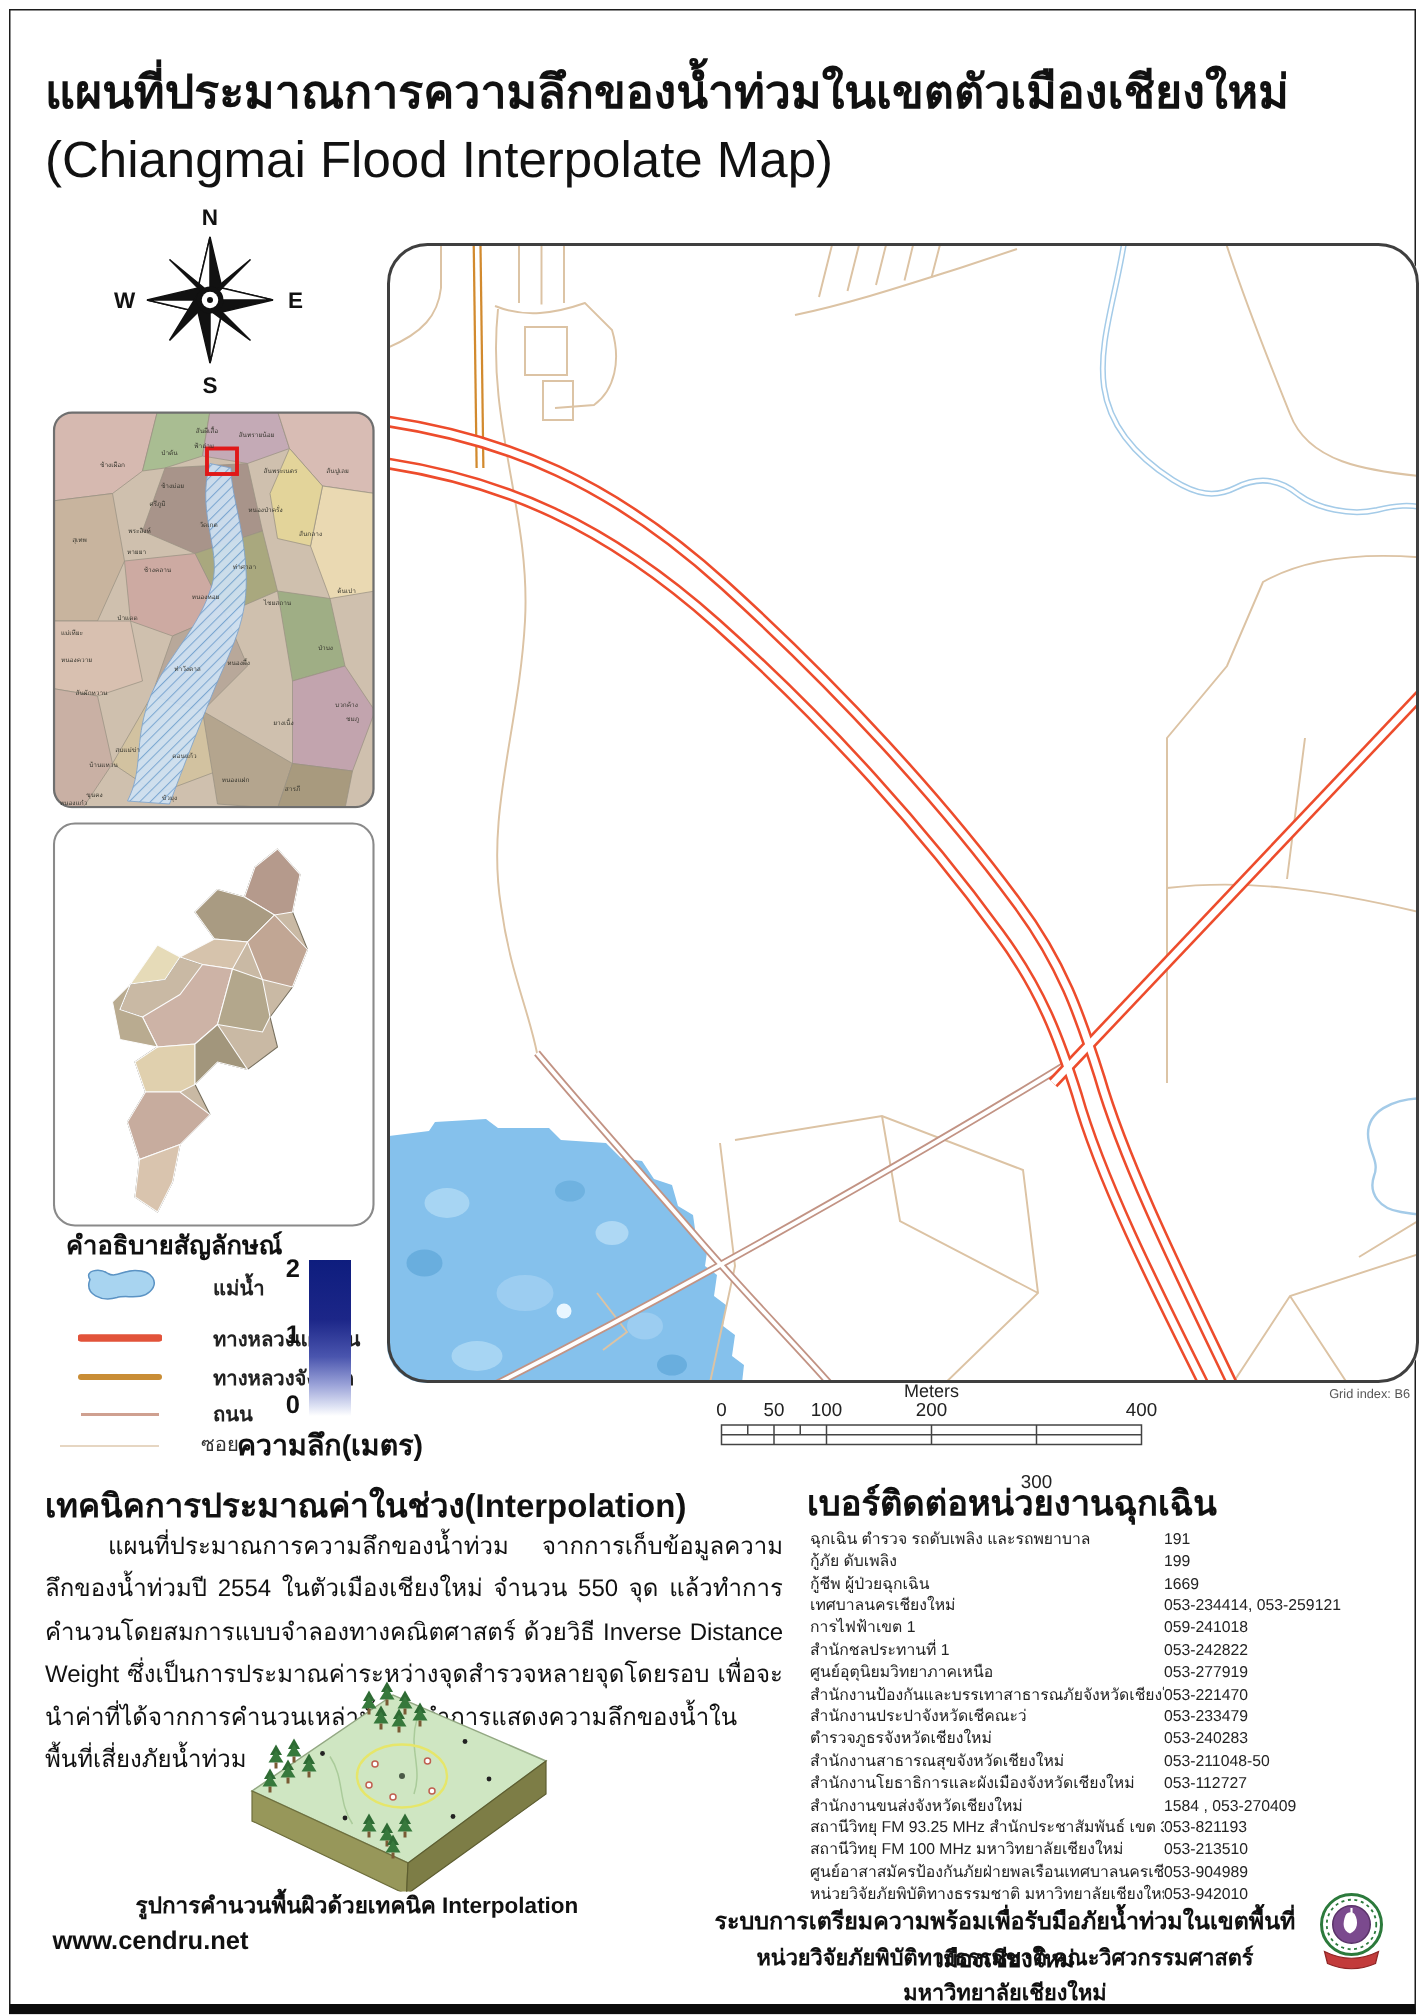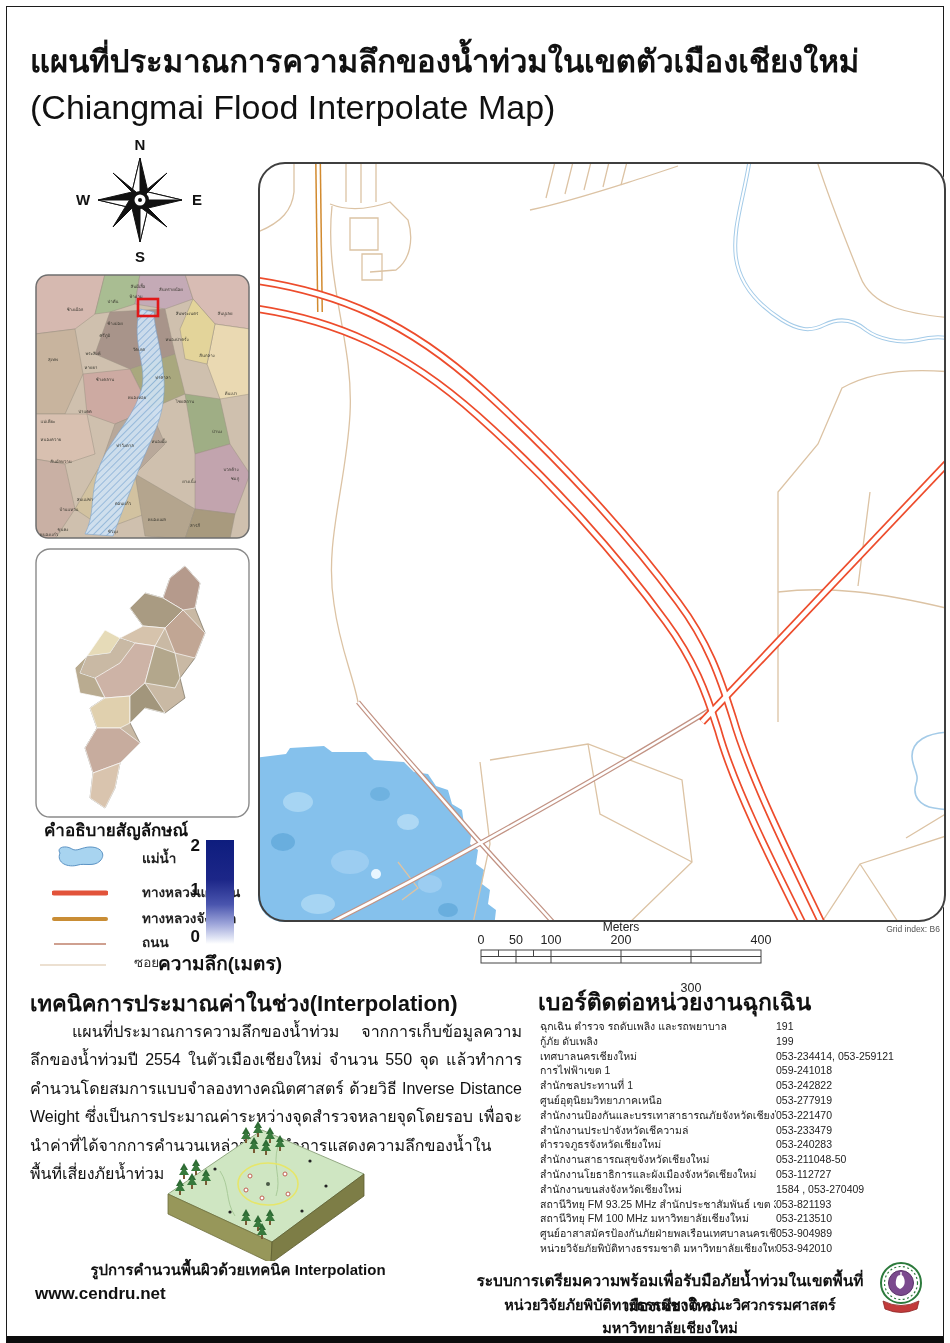--- a/index.html
+++ b/index.html
@@ -390,41 +390,45 @@
   <div class="abs contact-rows" id="contact-rows">
       <div class="crow">
         <span class="cname">ฉุกเฉิน  ตำรวจ  รถดับเพลิง และรถพยาบาล</span>
         <span class="cphone">191</span>
       </div>
       <div class="crow">
         <span class="cname">กู้ภัย  ดับเพลิง</span>
         <span class="cphone">199</span>
       </div>
       <div class="crow">
+        <span class="cname">กู้ชีพ  ผู้ป่วยฉุกเฉิน</span>
+        <span class="cphone">1669</span>
+      </div>
+      <div class="crow">
         <span class="cname">เทศบาลนครเชียงใหม่</span>
         <span class="cphone">053-234414, 053-259121</span>
       </div>
       <div class="crow">
         <span class="cname">การไฟฟ้าเขต 1</span>
         <span class="cphone">059-241018</span>
       </div>
       <div class="crow">
         <span class="cname">สำนักชลประทานที่ 1</span>
         <span class="cphone">053-242822</span>
       </div>
       <div class="crow">
         <span class="cname">ศูนย์อุตุนิยมวิทยาภาคเหนือ</span>
         <span class="cphone">053-277919</span>
       </div>
       <div class="crow">
         <span class="cname">สำนักงานป้องกันและบรรเทาสาธารณภัยจังหวัดเชียงใหม่</span>
         <span class="cphone">053-221470</span>
       </div>
       <div class="crow">
-        <span class="cname">สำนักงานประปาจังหวัดเชีความล่</span>
+        <span class="cname">สำนักงานประปาจังหวัดเชีคณะว่</span>
         <span class="cphone">053-233479</span>
       </div>
       <div class="crow">
         <span class="cname">ตำรวจภูธรจังหวัดเชียงใหม่</span>
         <span class="cphone">053-240283</span>
       </div>
       <div class="crow">
         <span class="cname">สำนักงานสาธารณสุขจังหวัดเชียงใหม่</span>
         <span class="cphone">053-211048-50</span>
       </div>

